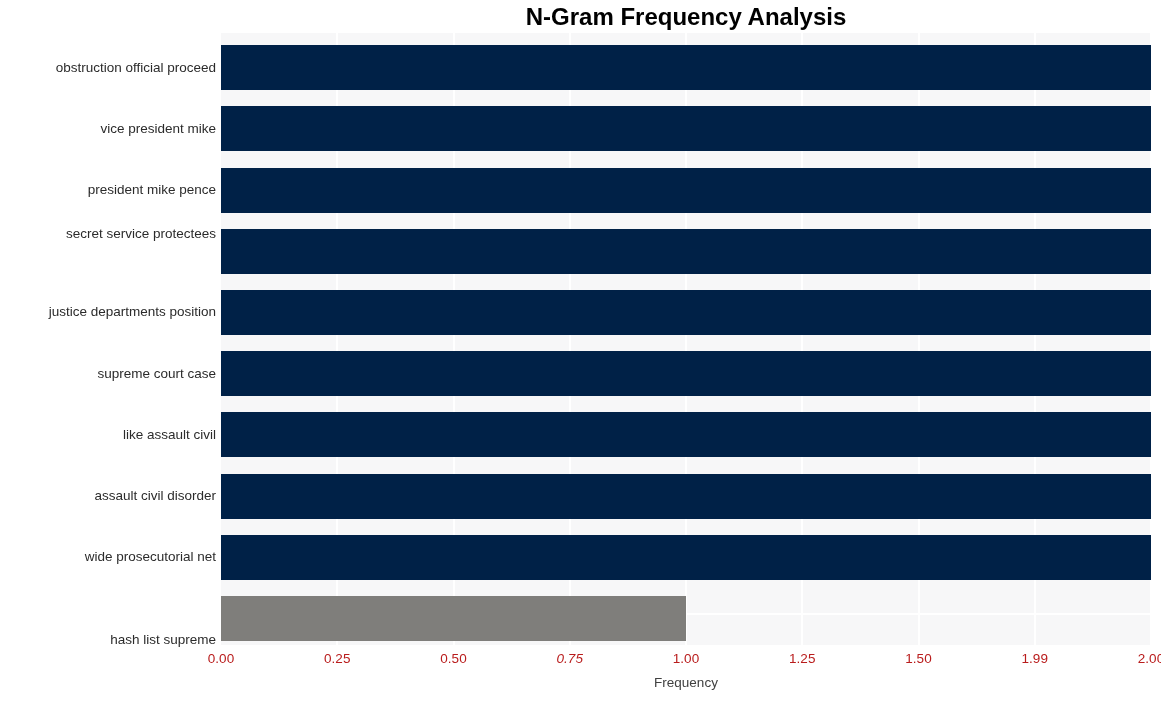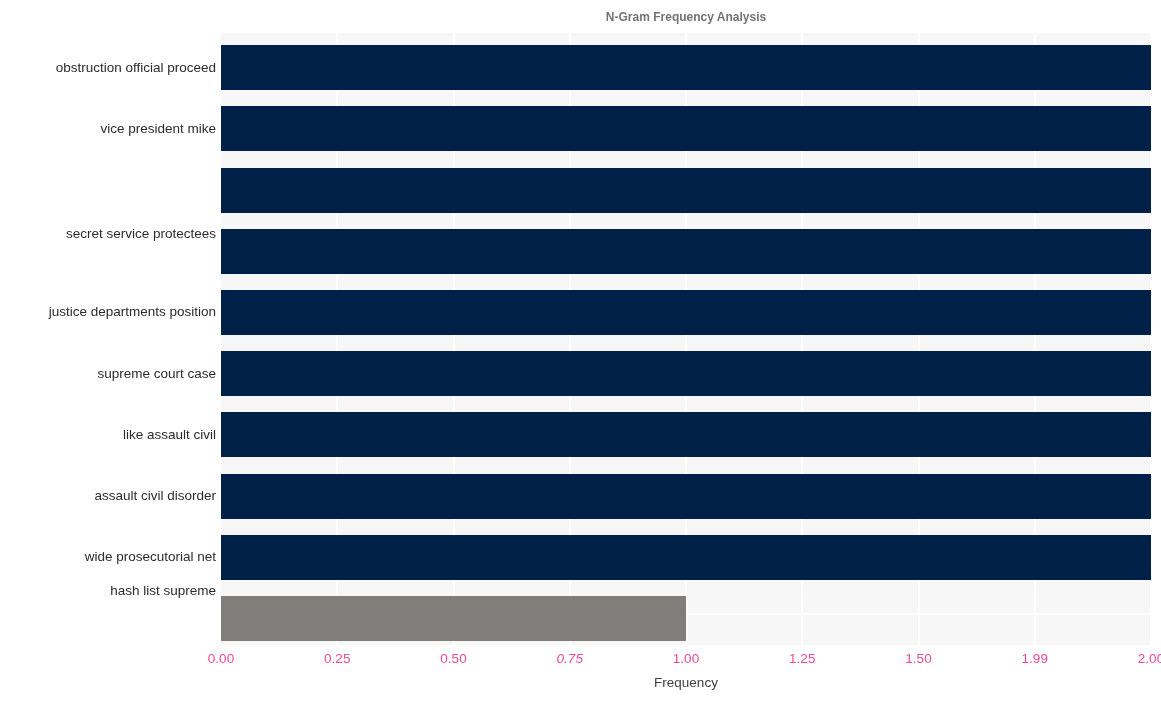--- a/index.html
+++ b/index.html
@@ -24,23 +24,23 @@
     background: #ffffff;
   }
 
   
   #chart-title {
     position: absolute;
     left: 221px;
     top: 5px;
     width: 930px;
     text-align: center;
-    font-size: 12px;
+    font-size: 24px;
     font-weight: bold;
-    color: #737373;
+    color: #000000;
     letter-spacing: 0px;
     line-height: 24px;
     white-space: nowrap;
   }
 
   
   #plot-area {
     position: absolute;
     left: 221px;
     top: 33px;
@@ -97,21 +97,21 @@
     left: 221px;
     top: 645px;
     width: 930px;
     height: 26px;
   }
   .xtick {
     position: absolute;
     top: 6px;
     transform: translateX(-50%);
     font-size: 13.5px;
-    color: #ec4899;
+    color: #b91c1c;
     line-height: 16px;
     white-space: nowrap;
   }
 
   #x-axis-label {
     position: absolute;
     left: 221px;
     top: 674px;
     width: 930px;
     text-align: center;
@@ -124,27 +124,28 @@
 </head>
 <body>
 
 <div id="figure">
 
   <div id="chart-title">N-Gram Frequency Analysis</div>
 
   <div id="y-axis">
       <div class="ytick" style="top: 26.6px;">obstruction official proceed</div>
       <div class="ytick" style="top: 87.8px;">vice president mike</div>
+      <div class="ytick" style="top: 149px;">president mike pence</div>
       <div class="ytick" style="top: 193px;">secret service protectees</div>
       <div class="ytick" style="top: 271.4px;">justice departments position</div>
       <div class="ytick" style="top: 332.6px;">supreme court case</div>
       <div class="ytick" style="top: 393.8px;">like assault civil</div>
       <div class="ytick" style="top: 455px;">assault civil disorder</div>
       <div class="ytick" style="top: 516.2px;">wide prosecutorial net</div>
-      <div class="ytick" style="top: 550px;">hash list supreme</div>
+      <div class="ytick" style="top: 599px;">hash list supreme</div>
     </div>
 
   <div id="plot-area">
     <div id="gridlines">
         <div class="gridline-v" style="left: 115.25px;"></div>
         <div class="gridline-v" style="left: 231.5px;"></div>
         <div class="gridline-v" style="left: 347.75px;"></div>
         <div class="gridline-v" style="left: 464px;"></div>
         <div class="gridline-v" style="left: 580.25px;"></div>
         <div class="gridline-v" style="left: 696.5px;"></div>

